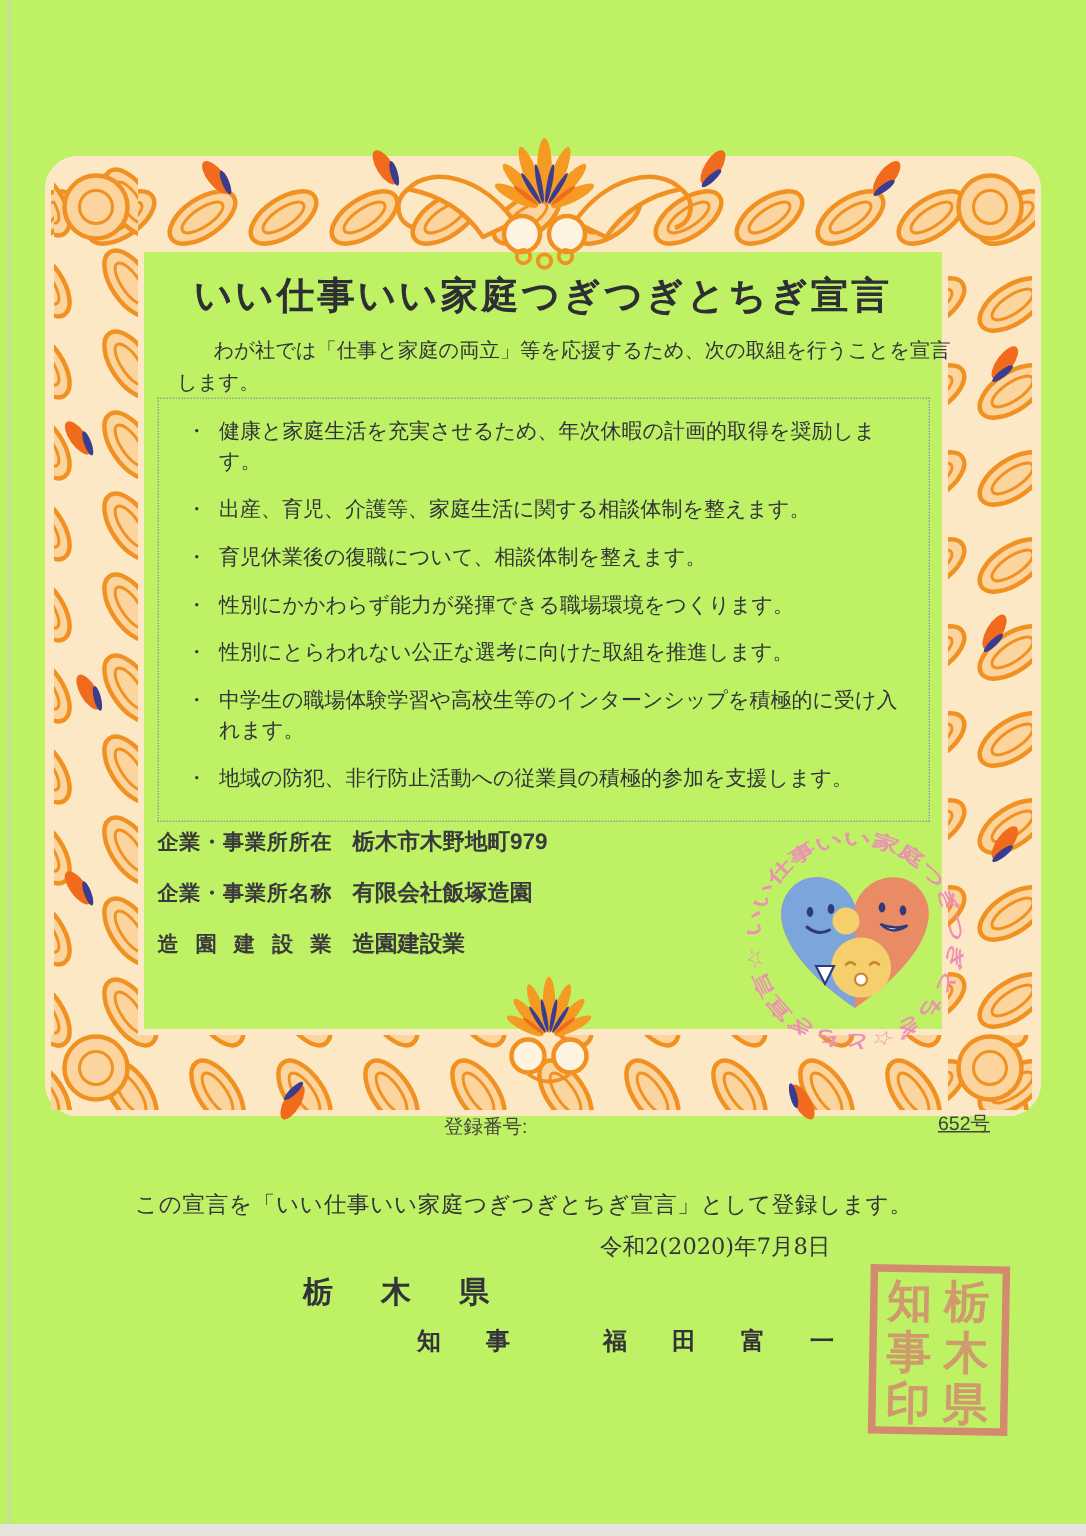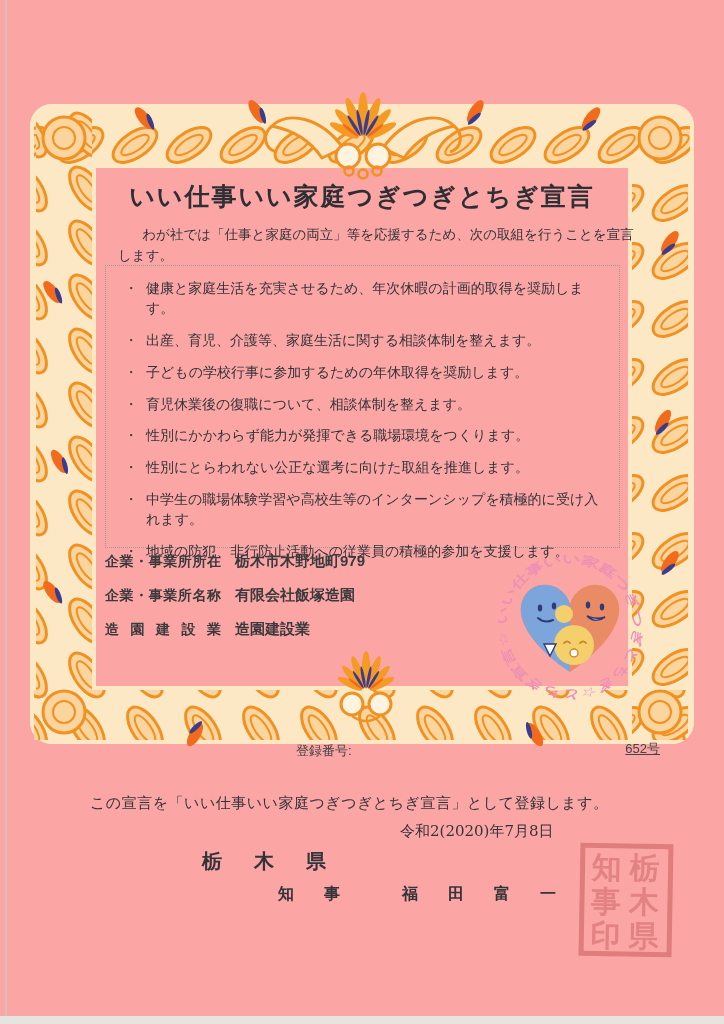--- a/index.html
+++ b/index.html
@@ -1,16 +1,16 @@
 <!DOCTYPE html>
 <html><head>
 <meta charset="utf-8">
 <style>
   html,body{margin:0;padding:0;background:#888;}
-  .page{position:relative;width:724px;height:1024px;background:#fca5a5;margin:0 auto;
+  .page{position:relative;width:724px;height:1024px;background:#bef264;margin:0 auto;
         overflow:hidden;font-family:"Liberation Sans",sans-serif;}
   .abs{position:absolute;}
   
   .scan-left{left:5px;top:0;width:2px;height:1024px;background:#cfcfcf;opacity:.6;}
   .scan-bottom{left:0;top:1016px;width:724px;height:8px;background:#e6e4df;}
   
   .brush{font-family:"DejaVu Serif",serif;color:#33343a;}
   .gothic{font-family:"Liberation Sans",sans-serif;color:#3c3c3e;}
   .title{left:0;top:180px;width:724px;text-align:center;font-size:25px;font-weight:bold;
          letter-spacing:2px;color:#2e2f34;}
@@ -165,21 +165,20 @@
   <div class="abs brush title">いい仕事いい家庭つぎつぎとちぎ宣言</div>
   <div class="abs brush intro">
     <div class="l1">わが社では「仕事と家庭の両立」等を応援するため、次の取組を行うことを宣言</div>
     <div>します。</div>
   </div>
 
   <div class="abs pledge-box">
     <ul>
       <li class="brush">健康と家庭生活を充実させるため、年次休暇の計画的取得を奨励します。</li>
       <li class="brush">出産、育児、介護等、家庭生活に関する相談体制を整えます。</li>
-      <li class="brush">子どもの学校行事に参加するための年休取得を奨励します。</li>
       <li class="brush">育児休業後の復職について、相談体制を整えます。</li>
       <li class="brush">性別にかかわらず能力が発揮できる職場環境をつくります。</li>
       <li class="brush">性別にとらわれない公正な選考に向けた取組を推進します。</li>
       <li class="brush">中学生の職場体験学習や高校生等のインターンシップを積極的に受け入れます。</li>
       <li class="brush">地域の防犯、非行防止活動への従業員の積極的参加を支援します。</li>
     </ul>
   </div>
 
   <div class="abs company gothic">
     <div class="row">

